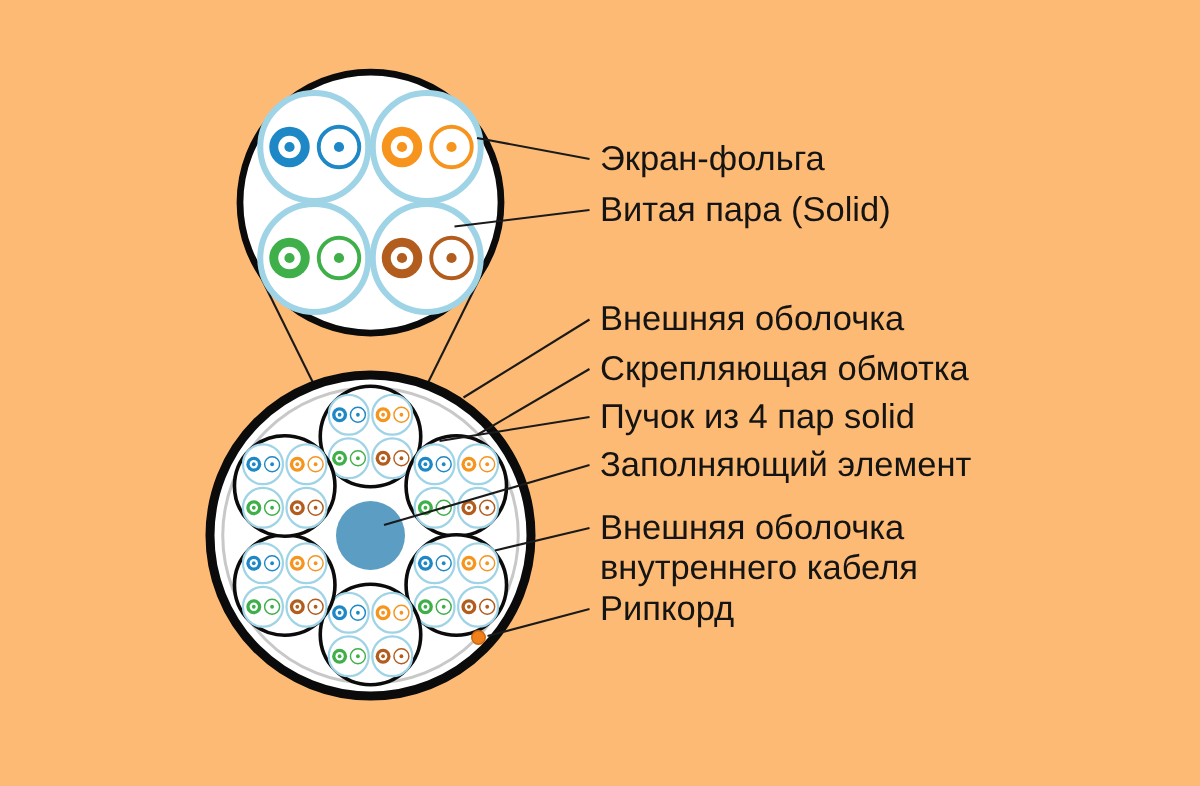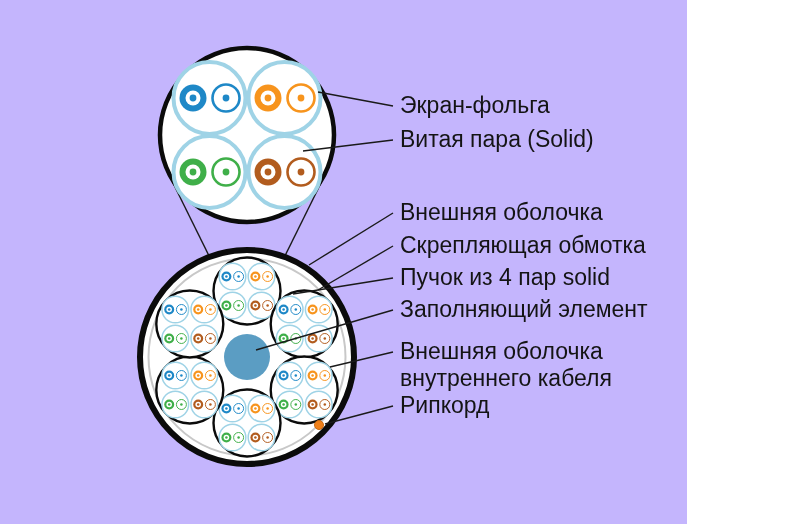--- a/index.html
+++ b/index.html
@@ -1,20 +1,20 @@
 <!DOCTYPE html>
 <html style="--pair-blue: #1e88c7; --pair-orange: #f7941d; --pair-green: #3faf49; --pair-brown: #b25c1e; --foil: #9fd3e6; --filler: #5b9dc3; --ripcord: #f08019; --wrap: #c8c8c8; --jacket: #0b0b0b;"><head>
 <meta charset="utf-8">
 <style>
   :root{
     --pair-blue:#1e88c7; --pair-orange:#f7941d; --pair-green:#3faf49; --pair-brown:#b25c1e;
     --foil:#9fd3e6; --filler:#5b9dc3; --ripcord:#f08019; --wrap:#c8c8c8; --jacket:#0b0b0b;
   }
   html,body{margin:0;padding:0;background:#fff;}
-  .stage{width:687px;height:524px;position:relative;overflow:hidden;background:#c4b5fd;}
+  .stage{width:800px;height:524px;position:relative;overflow:hidden;background:#fdba74;}
   svg{display:block;}
   .lbl{font:23px "Liberation Sans", sans-serif; fill:#141414;}
   .leader{stroke:#1a1a1a;stroke-width:1.4;fill:none;}
   .mag-line{stroke:#1a1a1a;stroke-width:1.4;fill:none;}
   .jacket-ring{fill:#ffffff;stroke:var(--jacket);stroke-width:6;}
   .zoom-ring{fill:#ffffff;stroke:var(--jacket);stroke-width:4.5;}
   .wrap-ring{fill:none;stroke:var(--wrap);stroke-width:2;}
   .foil-ring{fill:#ffffff;stroke:var(--foil);stroke-width:4;}
   .bundle-ring{fill:#ffffff;stroke:var(--jacket);stroke-width:2.4;}
   .filler-circle{fill:var(--filler);}

